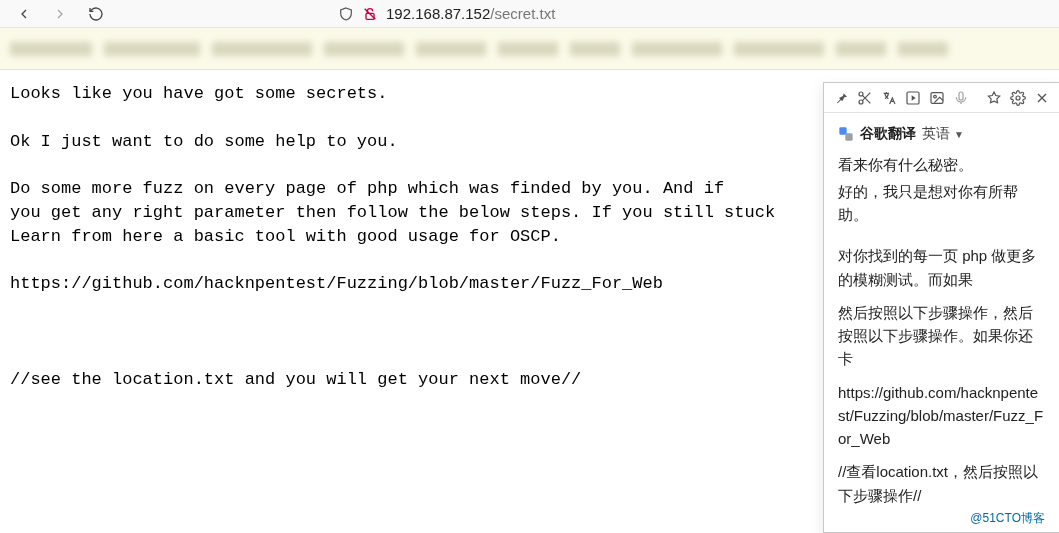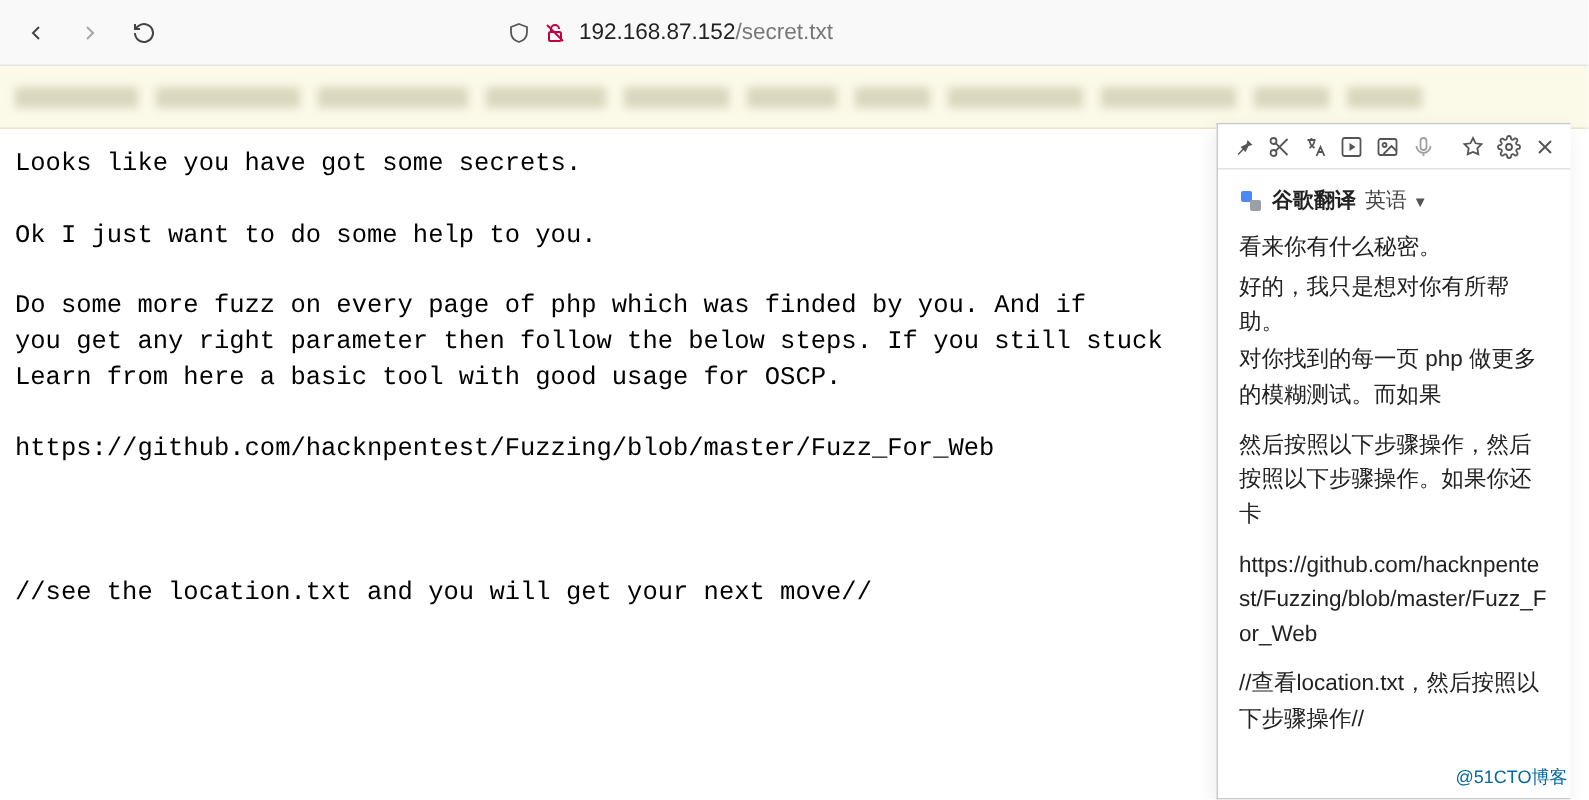--- a/index.html
+++ b/index.html
@@ -5,21 +5,21 @@
   * { box-sizing: border-box; margin: 0; padding: 0; }
   body {
     font-family: -apple-system, BlinkMacSystemFont, "Segoe UI", Arial, sans-serif;
     background: #fff;
     width: 1059px;
     height: 533px;
     overflow: hidden;
     position: relative;
   }
   .nav-bar {
-    height: 44px;
+    height: 28px;
     display: flex;
     align-items: center;
     padding: 0 10px;
     gap: 8px;
     background: #f9f9fa;
     border-bottom: 1px solid #e5e5e5;
   }
   .nav-btn {
     width: 28px; height: 28px;
     display: flex; align-items: center; justify-content: center;
@@ -63,21 +63,21 @@
     font-family: "Courier New", monospace;
     font-size: 17px;
     line-height: 1.4;
     white-space: pre-wrap;
     color: #000;
   }
 
   .translate-panel {
     position: absolute;
     top: 82px;
-    right: 12px;
+    right: 0;
     width: 236px;
     height: 451px;
     border: 1px solid #c9c9c9;
     border-right: none;
     background: #fff;
     box-shadow: -2px 4px 12px rgba(0,0,0,0.08);
     display: flex;
     flex-direction: column;
   }
   .panel-toolbar {
@@ -261,21 +261,21 @@
           </svg>
       </span>
       <span class="brand">谷歌翻译</span>
       <span class="lang">
         <span>英语</span>
         <span class="dropdown-caret">▼</span>
       </span>
     </div>
 
     <div class="tr-line">看来你有什么秘密。</div>
-    <div class="tr-line" style="margin-bottom:2px">好的，我只是想对你有所帮助。</div>
+    <div class="tr-line" style="margin-bottom:18px">好的，我只是想对你有所帮助。</div>
 
     <div class="tr-block">对你找到的每一页 php 做更多的模糊测试。而如果</div>
     <div class="tr-block">然后按照以下步骤操作，然后按照以下步骤操作。如果你还卡</div>
     <div class="tr-block" style="word-break:break-all">https://github.com/hacknpentest/Fuzzing/blob/master/Fuzz_For_Web</div>
     <div class="tr-block">//查看location.txt，然后按照以下步骤操作//</div>
   </div>
 </div>
 
 <div class="watermark">@51CTO博客</div>
 

